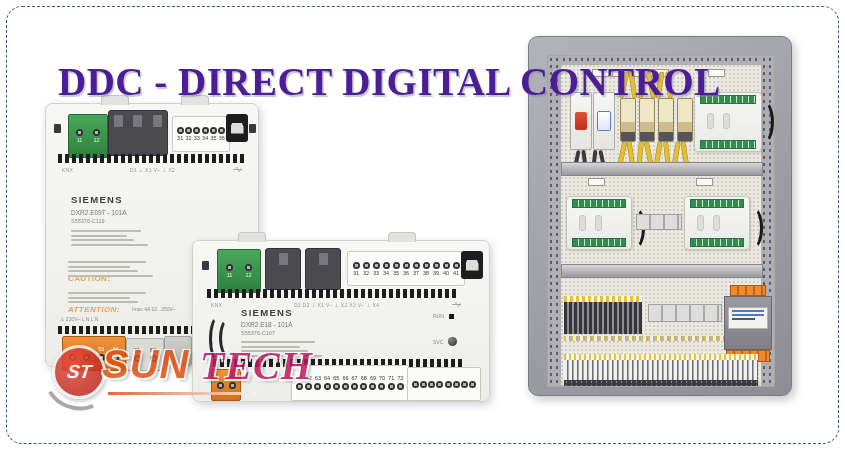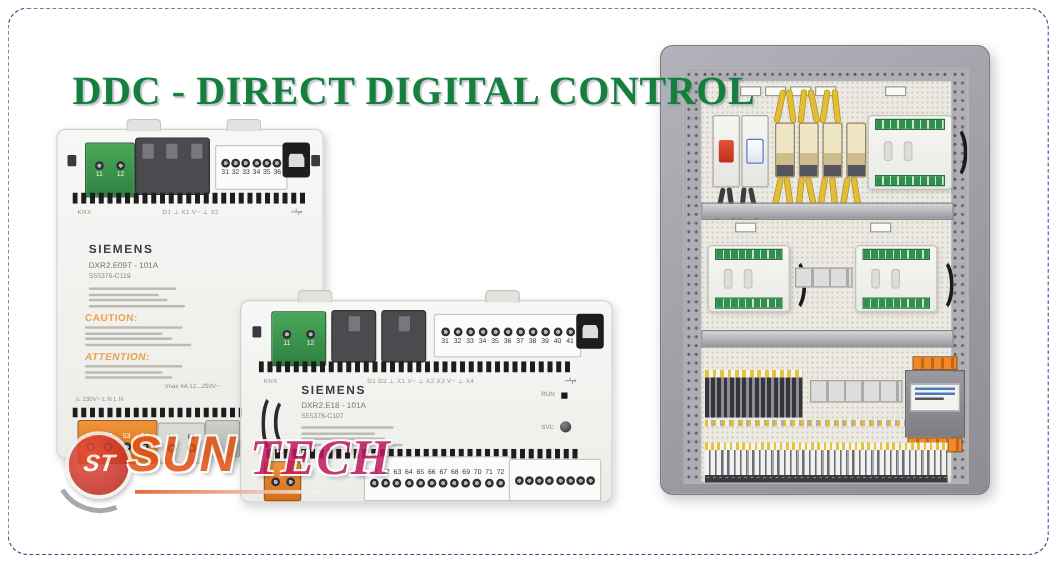--- a/index.html
+++ b/index.html
@@ -1,20 +1,20 @@
 <!DOCTYPE html>
 <html><head>
 <meta charset="utf-8">
 <style>
   html,body{margin:0;padding:0;background:#fff;}
   .canvas{position:relative;width:845px;height:450px;background:#ffffff;overflow:hidden;
           font-family:"Liberation Sans",sans-serif;}
   .dash-frame{position:absolute;inset:6px;border:1px dashed #3f508f;border-radius:16px;z-index:8;pointer-events:none;}
   .title{position:absolute;left:58px;top:33px;z-index:4;font-family:"Liberation Serif",serif;
-         font-weight:700;font-size:32px;color:#15803d;letter-spacing:.5px;
+         font-weight:700;font-size:39px;color:#4c1d95;letter-spacing:.5px;
          text-shadow:1.5px 1.5px 1px rgba(140,140,160,.5);}
 
   
   .dev{position:absolute;background:linear-gradient(180deg,#f7f7f5,#ecece9);
        border:1px solid #d2d2cc;border-radius:7px;box-shadow:2px 3px 8px rgba(0,0,0,.18);}
   .dev1{left:45px;top:103px;width:212px;height:262px;z-index:1;}
   .dev2{left:192px;top:240px;width:296px;height:160px;z-index:3;}
   .tab{position:absolute;width:26px;height:9px;background:#e2e2de;border:1px solid #c6c6c0;
        border-bottom:none;border-radius:4px 4px 0 0;top:-9px;}
   .sidescrew{position:absolute;width:7px;height:9px;background:#3a3a3e;border-radius:1px;}
@@ -54,21 +54,21 @@
             font-size:5px;color:#97978f;letter-spacing:.3px;white-space:nowrap;}
   .warntext{position:absolute;font-size:5px;color:#8e8e88;white-space:nowrap;}
 
   .brand{position:absolute;font-size:9.5px;font-weight:700;color:#3c3c3c;letter-spacing:1.3px;}
   .model{position:absolute;font-size:6.5px;color:#78786f;}
   .part{position:absolute;font-size:5.5px;color:#8c8c84;}
   .lines{position:absolute;display:flex;flex-direction:column;gap:2.5px;}
   .lines .ln{height:2px;background:#bcbcb4;border-radius:1px;}
   .lines .ln:nth-child(1){width:78%;} .lines .ln:nth-child(2){width:62%;}
   .lines .ln:nth-child(3){width:70%;} .lines .ln:nth-child(4){width:85%;}
-  .cauthead{position:absolute;font-size:8px;font-weight:700;color:#eda24c;letter-spacing:.4px;}
+  .cauthead{position:absolute;font-size:8px;font-weight:700;color:#eda24c;letter-spacing:.4px;margin-top:24px;}
 
   .arcs{position:absolute;}
   .arcs i{position:absolute;width:13px;height:42px;border:3px solid transparent;
           border-left:3px solid #2a2a2c;border-radius:50%;}
   .arcs i:nth-child(2){left:10px;top:3px;height:34px;}
 
   .runrow{position:absolute;display:flex;align-items:center;gap:5px;}
   .lbl-io{font-size:5px;color:#8a8a84;}
   .led-sq{width:5px;height:5px;background:#17171a;}
   .btn-rd{width:9px;height:9px;border-radius:50%;background:radial-gradient(circle at 38% 32%,#86868c,#26262a);}

